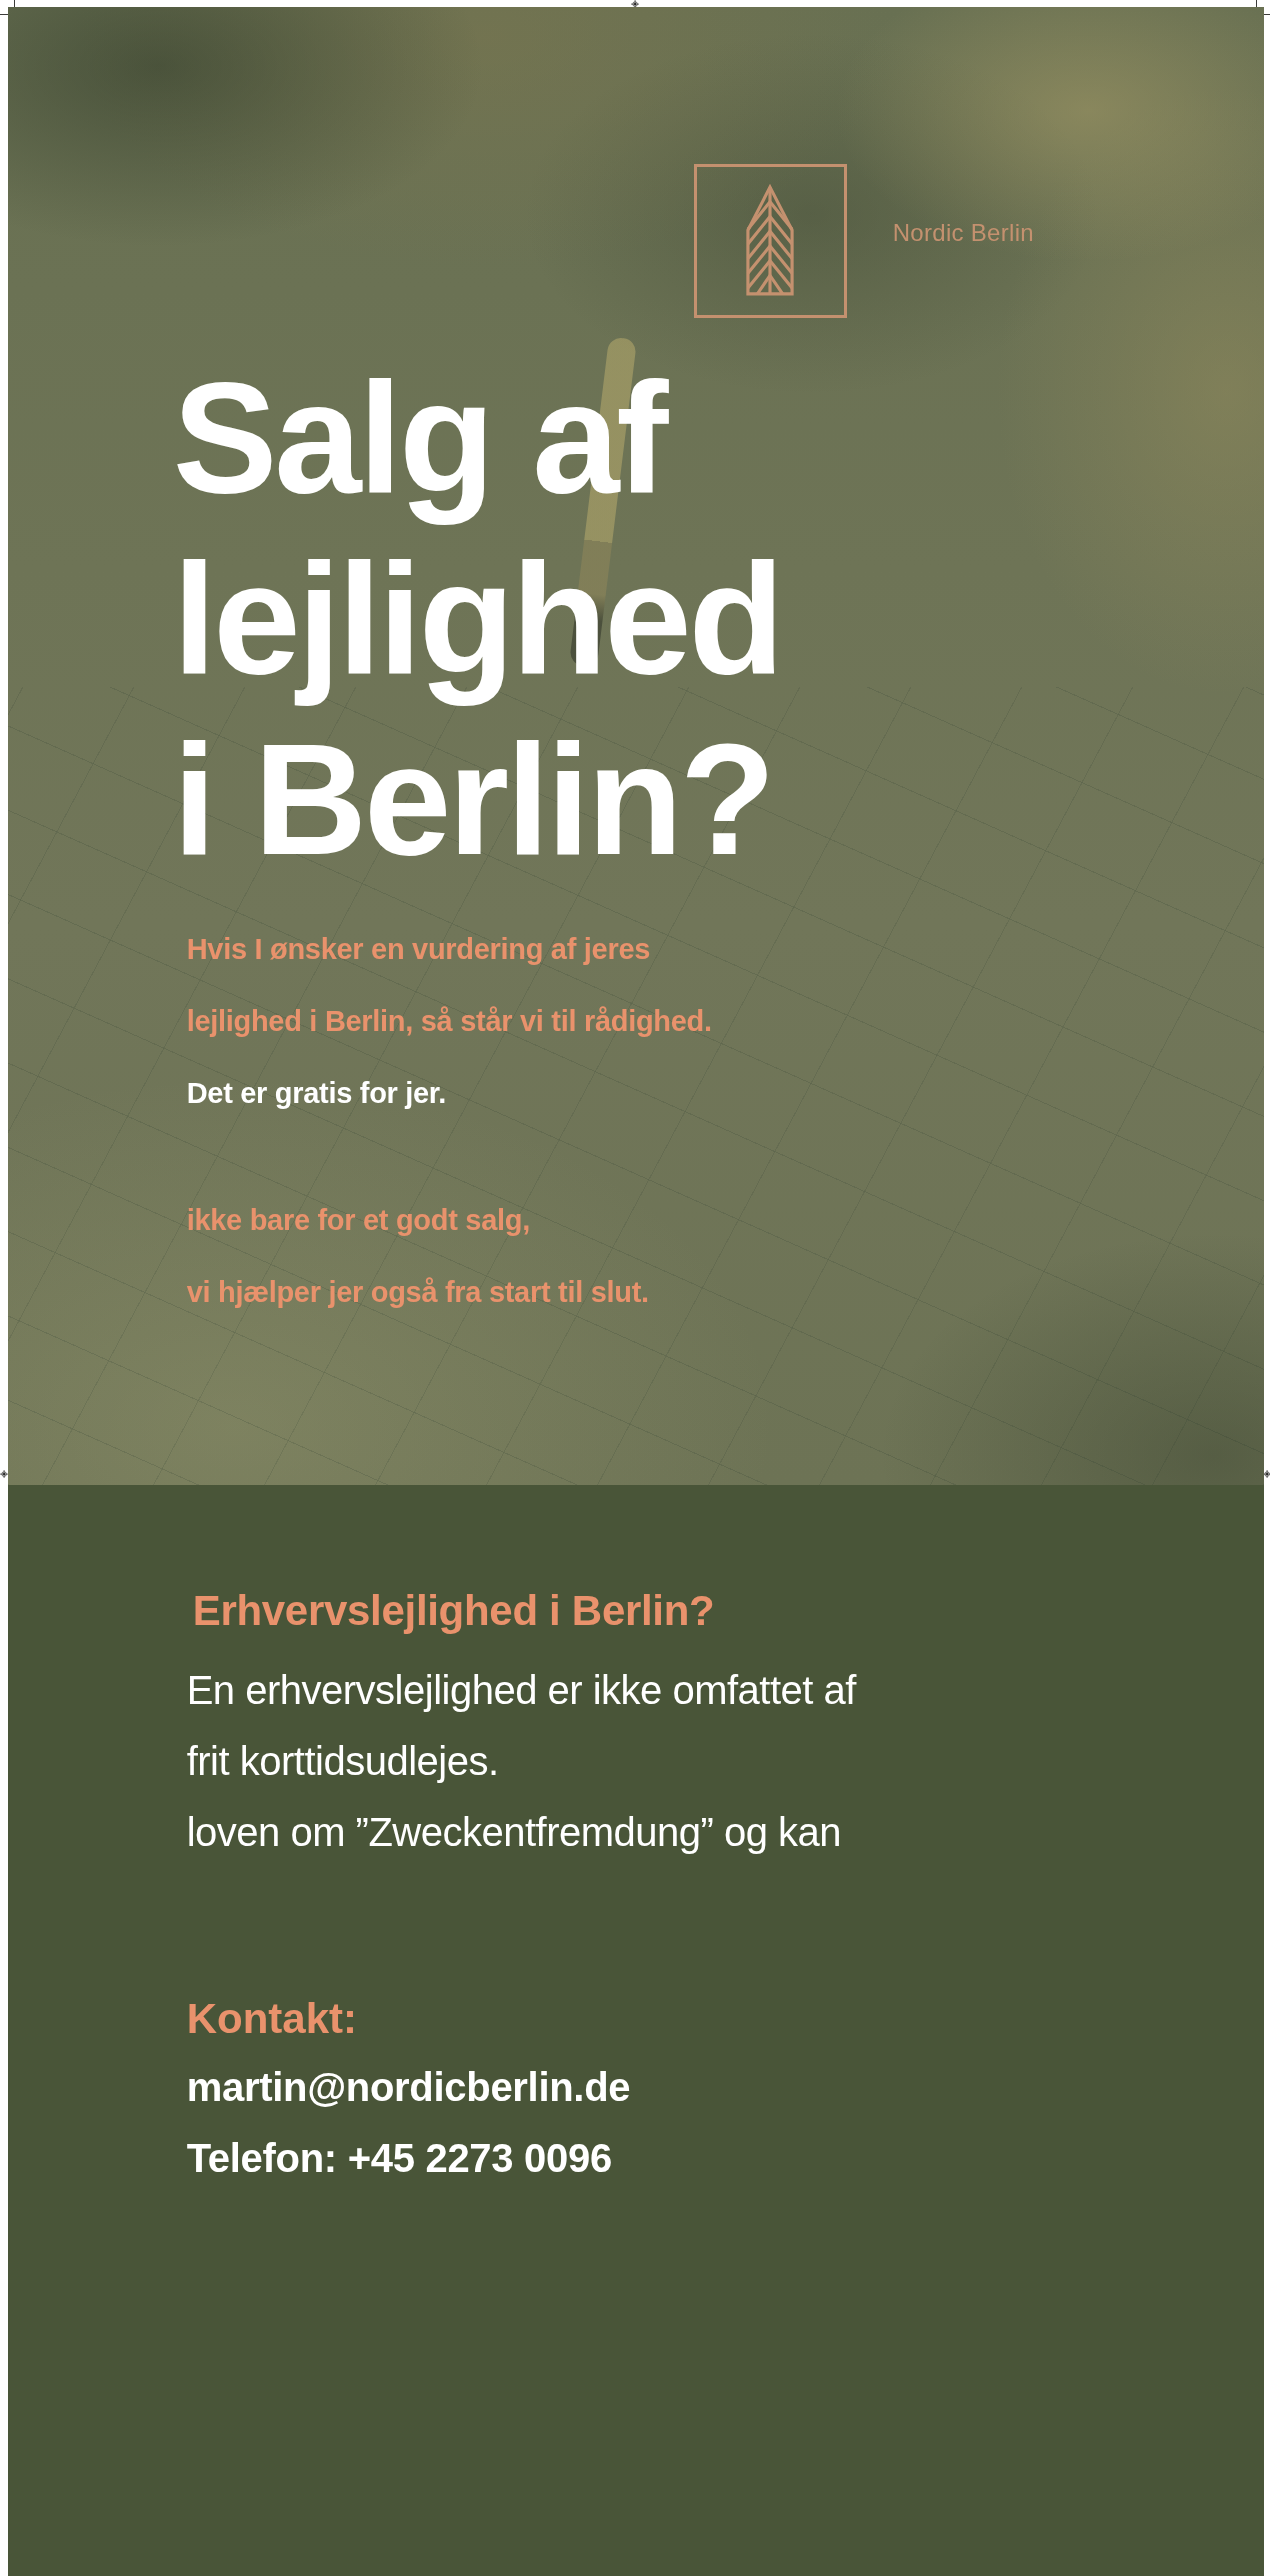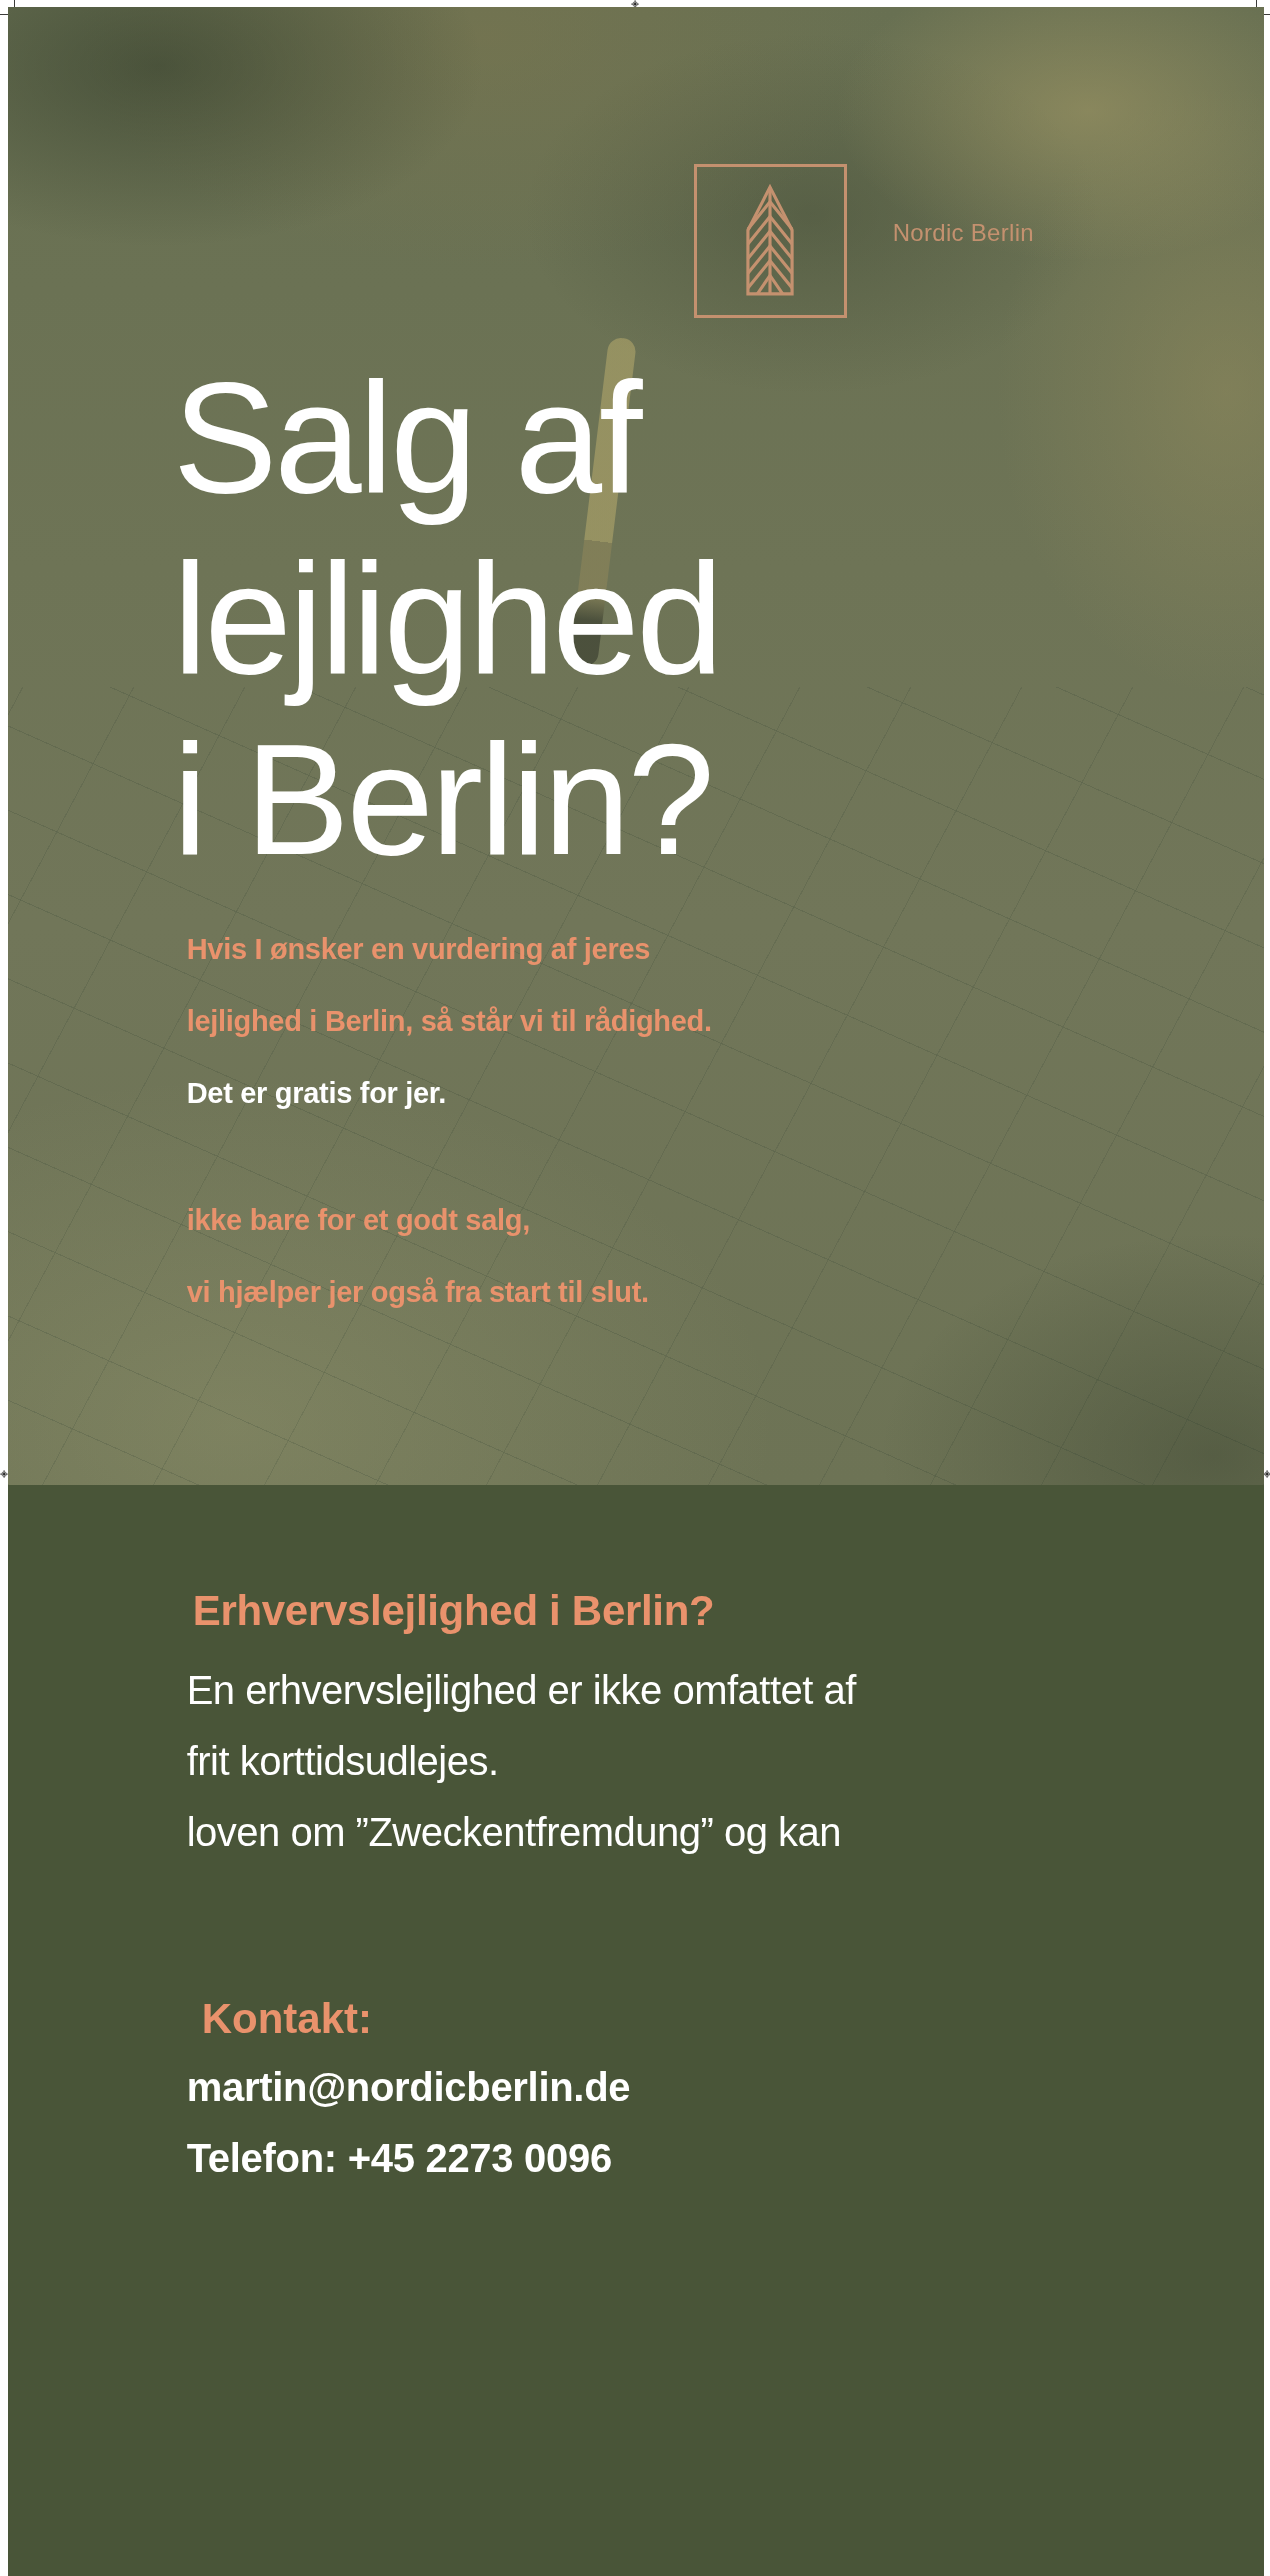--- a/index.html
+++ b/index.html
@@ -50,32 +50,32 @@
   .solid{position:absolute;left:0;top:1478px;width:1256px;height:1451px;background:var(--green-dark);}
 
   
   .logo-box{position:absolute;left:686px;top:157px;width:153px;height:154px;
     border:3.6px solid var(--accent-muted);display:flex;align-items:center;justify-content:center;}
   .brand{position:absolute;left:885px;top:212px;font-size:24px;letter-spacing:0.3px;
     color:var(--accent-muted);font-weight:400;white-space:nowrap;}
 
   
   .h1{position:absolute;left:165px;top:340px;width:979px;color:#ffffff;
-    font-size:157px;line-height:181px;font-weight:400;letter-spacing:-0.02em;white-space:nowrap;}
+    font-size:157px;line-height:181px;font-weight:700;letter-spacing:-0.02em;white-space:nowrap;}
   .para{position:absolute;left:179px;width:1005px;font-size:29px;line-height:72px;
     font-weight:700;letter-spacing:-0.3px;white-space:nowrap;}
   .p1{top:906px;}
   .p2{top:1177px;color:var(--accent);}
   .accent-line{color:var(--accent);}
   .white-line{color:#ffffff;}
   .h2{position:absolute;left:185px;top:1580px;font-size:42px;font-weight:700;
     color:var(--accent);letter-spacing:-0.3px;white-space:nowrap;}
   .body2{position:absolute;left:179px;top:1648px;font-size:40px;line-height:71px;
     font-weight:400;color:#ffffff;letter-spacing:-0.5px;white-space:nowrap;}
-  .kontakt{position:absolute;left:194px;top:1988px;font-size:42px;font-weight:700;
+  .kontakt{position:absolute;left:179px;top:1988px;font-size:42px;font-weight:700;
     color:var(--accent);white-space:nowrap;}
   .contact-line{position:absolute;left:179px;font-size:40px;font-weight:700;
     color:#ffffff;letter-spacing:-0.3px;white-space:nowrap;}
   .email{top:2058px;}
   .phone{top:2129px;}
 </style>
 </head>
 <body>
 
 <div class="page">

